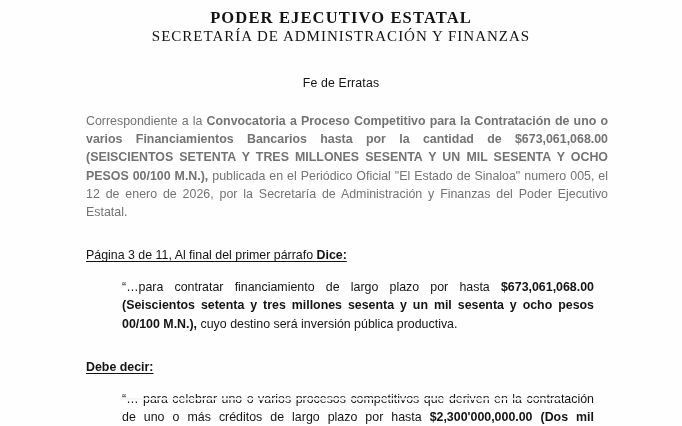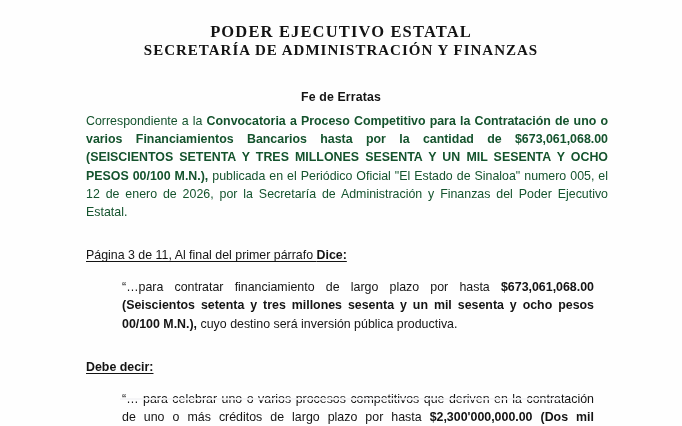--- a/index.html
+++ b/index.html
@@ -19,68 +19,68 @@
 
   .page {
     position: relative;
     width: 682px;
     height: 426px;
     background: #fefefe;
   }
 
   
   .doc-header {
-    padding-top: 22px;
+    padding-top: 8px;
     text-align: center;
   }
   .header-line-1 {
     font-family: "Liberation Serif", "DejaVu Serif", serif;
     font-weight: bold;
     font-size: 16.5px;
     letter-spacing: 1.15px;
     line-height: 19px;
     color: #131313;
     white-space: nowrap;
   }
   .header-line-2 {
     font-family: "Liberation Serif", "DejaVu Serif", serif;
-    font-weight: bold;
+    font-weight: normal;
     font-size: 15px;
     letter-spacing: 1.0px;
     line-height: 19px;
     color: #131313;
     white-space: nowrap;
   }
 
   
   .doc-subtitle {
     margin-top: 30px;
     text-align: center;
     font-family: "Liberation Sans", sans-serif;
-    font-weight: bold;
+    font-weight: normal;
     font-size: 12.3px;
     letter-spacing: 0.15px;
     color: #131313;
   }
 
   
   .body-area {
     position: absolute;
     left: 86px;
     top: 112px;
     width: 522px;
   }
 
   p.para {
     margin: 0;
     font-size: 12.4px;
     line-height: 18.2px;
     text-align: justify;
     text-justify: inter-word;
-    color: #14532d;
+    color: #737373;
     word-spacing: 0.1px;
   }
 
   b, .b { font-weight: bold; }
 
   .section-label {
     margin-top: 25px;
     font-size: 12.4px;
     line-height: 18px;
     color: #141414;

